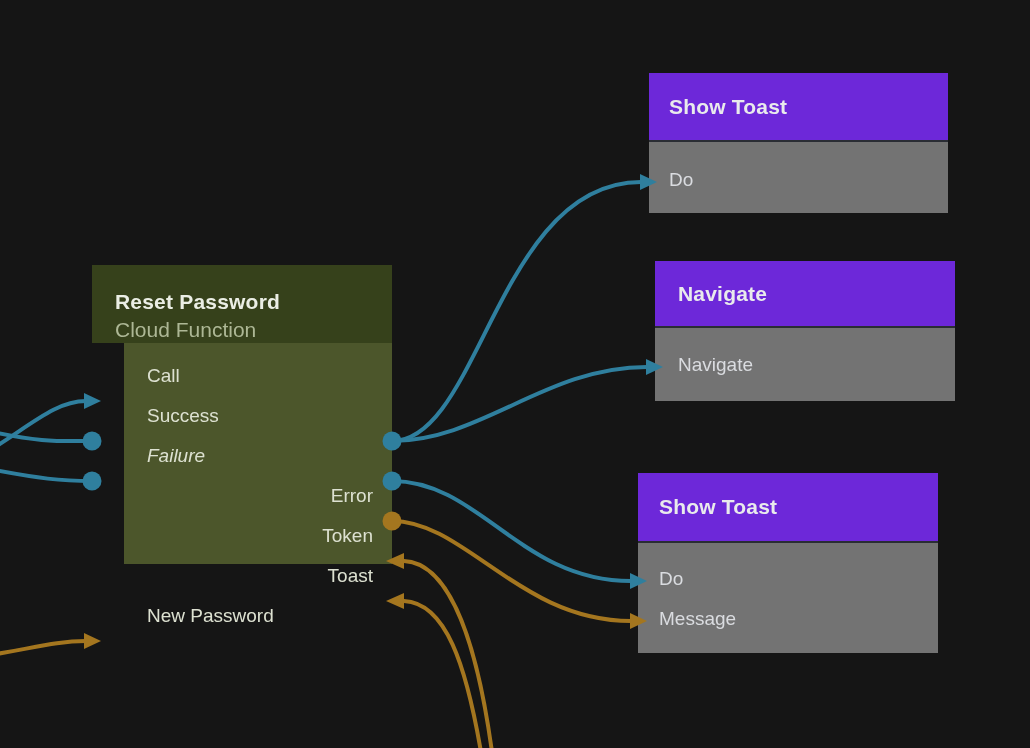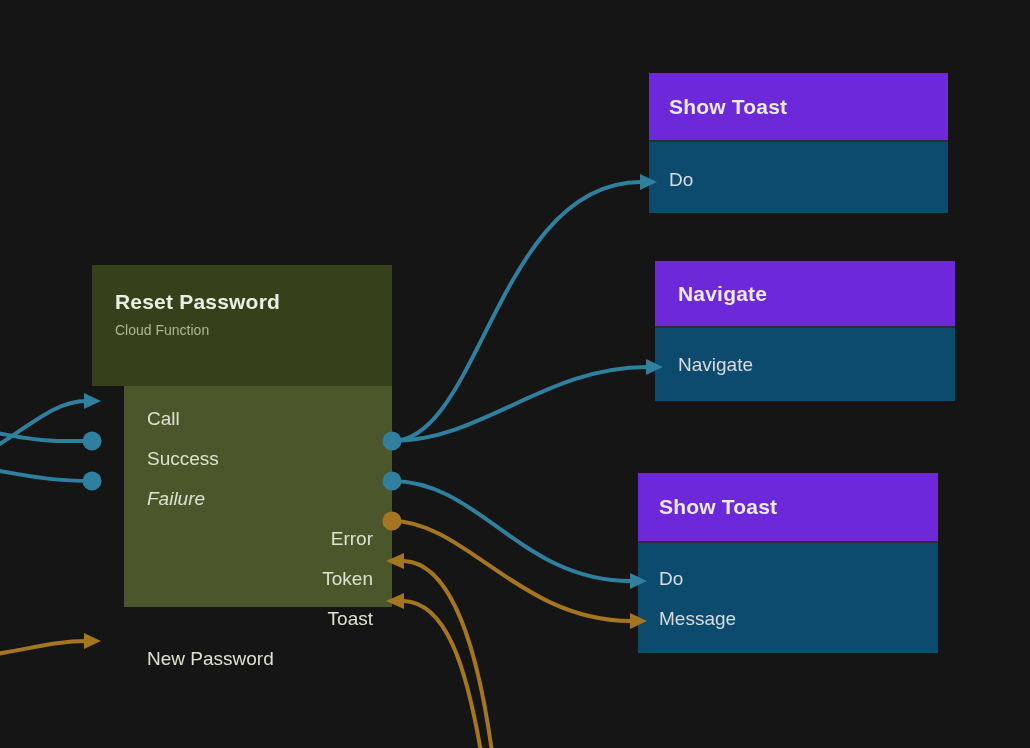--- a/index.html
+++ b/index.html
@@ -7,29 +7,29 @@
     width:1030px;height:748px;overflow:hidden;position:relative;
     background:#151515;
     font-family:"Liberation Sans", sans-serif;
   }
   .canvas{position:absolute;inset:0;}
   .node{position:absolute;box-sizing:border-box;}
   .node-header{box-sizing:border-box;}
   .node-body{position:relative;box-sizing:border-box;}
 
   
-  .node-fn .node-header{background:#36411b;height:121px;padding:24px 22px 0 23px;}
+  .node-fn .node-header{background:#36411b;height:78px;padding:24px 22px 0 23px;}
   .node-fn .node-body{background:#4c562b;height:221px;margin-left:32px;}
   .node-fn .title{color:#ebeee5;font-size:21px;font-weight:700;line-height:26px;letter-spacing:.2px;}
-  .node-fn .subtitle{color:#adb795;font-size:14px;font-weight:400;line-height:30px;}
+  .node-fn .subtitle{color:#adb795;font-size:21px;font-weight:400;line-height:30px;}
   .node-fn .port-label{color:#dde1d1;}
 
   
   .node-act .node-header{background:#6d28d9;display:flex;align-items:center;padding:0 20px;border-bottom:2px solid #2a2d34;}
-  .node-act .node-body{background:#0c4a6e;}
+  .node-act .node-body{background:#737373;}
   .node-act .title{color:#e9eaec;font-size:21px;font-weight:700;letter-spacing:.2px;}
   .node-act .port-label{color:#dadce0;}
 
   .port-row{position:absolute;left:0;right:0;height:28px;line-height:28px;}
   .port-label{font-size:19px;font-weight:400;}
   .port-row.p-left .port-label{position:absolute;left:23px;}
   .port-row.p-right .port-label{position:absolute;right:19px;}
 
   svg.edge-layer{position:absolute;inset:0;pointer-events:none;z-index:5;}
   .edge{fill:none;stroke-width:4;stroke-linecap:round;}

